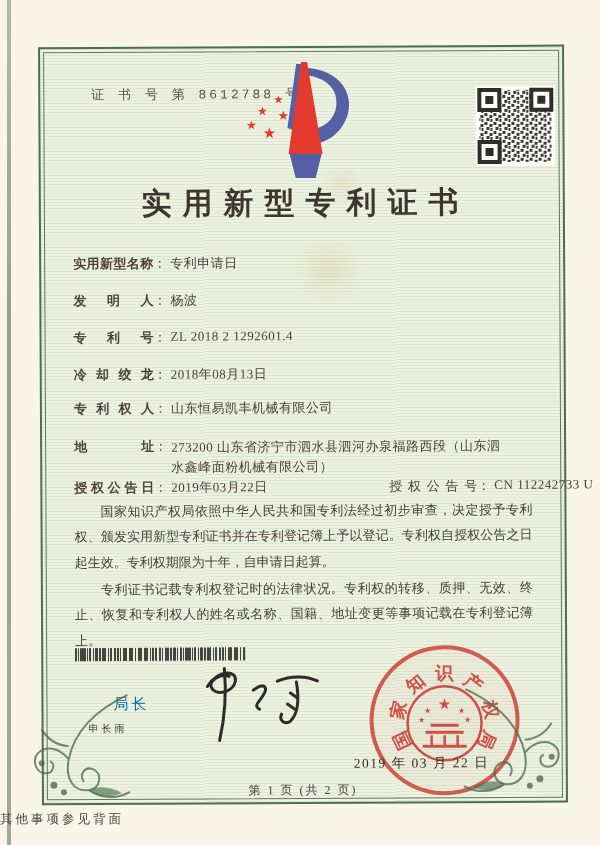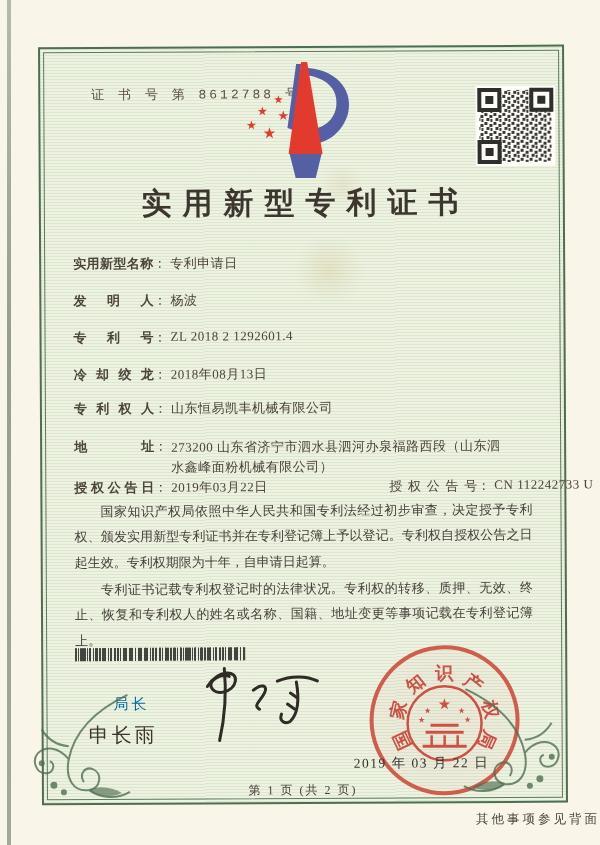--- a/index.html
+++ b/index.html
@@ -65,21 +65,21 @@
   #barcode{
     position:absolute;left:74px;top:647px;width:170px;height:13px;
     background:
       repeating-linear-gradient(90deg,#20201e 0 1px,rgba(0,0,0,0) 1px 3px),
       repeating-linear-gradient(90deg,#20201e 0 2px,rgba(0,0,0,0) 2px 7px),
       repeating-linear-gradient(90deg,#20201e 0 1px,rgba(0,0,0,0) 1px 5px);
     opacity:.82;
   }
 
   #director-title{position:absolute;left:87px;top:694px;font-size:15px;letter-spacing:3px;color:#0369a1;font-family:"Liberation Sans","DejaVu Sans",sans-serif;margin-left:25px;}
-  #director-name{position:absolute;left:87px;top:721px;font-size:20px;letter-spacing:3px;color:#3b352e;font-family:"Liberation Sans","DejaVu Sans",sans-serif;}
+  #director-name{position:absolute;left:87px;top:721px;font-size:10px;letter-spacing:3px;color:#3b352e;font-family:"Liberation Sans","DejaVu Sans",sans-serif;}
   #signature{position:absolute;left:192px;top:660px;}
 
   #seal{
     position:absolute;left:368px;top:646px;width:150px;height:150px;
   }
   #seal-ring{
     position:absolute;inset:0;border-radius:50%;
     border:4px solid rgba(201,52,38,.78);
     background:radial-gradient(circle,rgba(220,70,50,.05),rgba(220,70,50,.02));
   }
@@ -87,21 +87,21 @@
   #seal-date{
     position:absolute;left:352px;top:755px;width:200px;
     font-size:13.5px;letter-spacing:1.5px;color:#33302b;z-index:3;
   }
 
   #footer-page{
     position:absolute;left:40px;top:782px;width:522px;text-align:center;
     font-size:12px;letter-spacing:2px;color:#46403a;
   }
   #back-note{
-    position:absolute;left:0;top:811px;width:600px;text-align:right;
+    position:absolute;left:0;top:811px;width:600px;text-align:left;
     font-size:12.5px;letter-spacing:3px;color:#4a433b;
   }
   .flourish{position:absolute;z-index:2;}
   #flourish-left{left:26px;top:688px;}
   #flourish-right{left:458px;top:684px;transform:scaleX(-1);}
 </style>
 </head>
 <body>
 
 <div id="scan-edge"></div>

